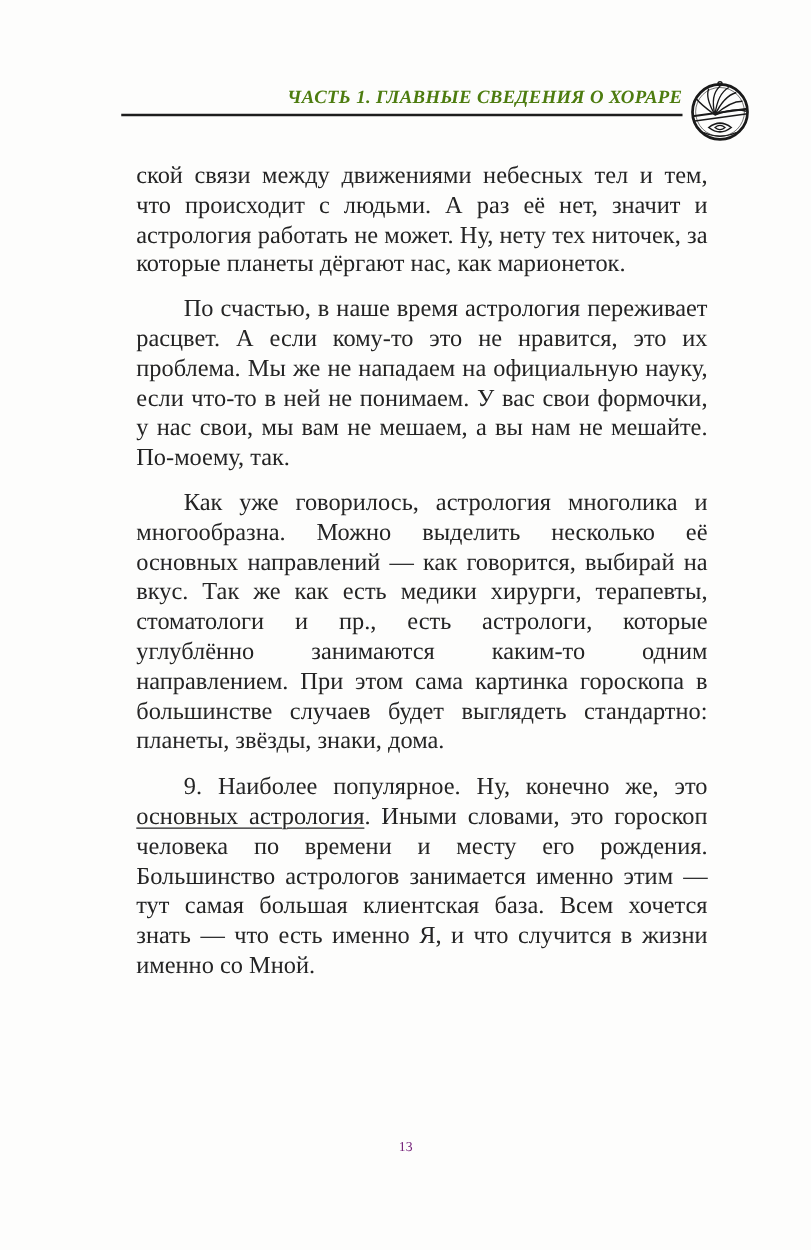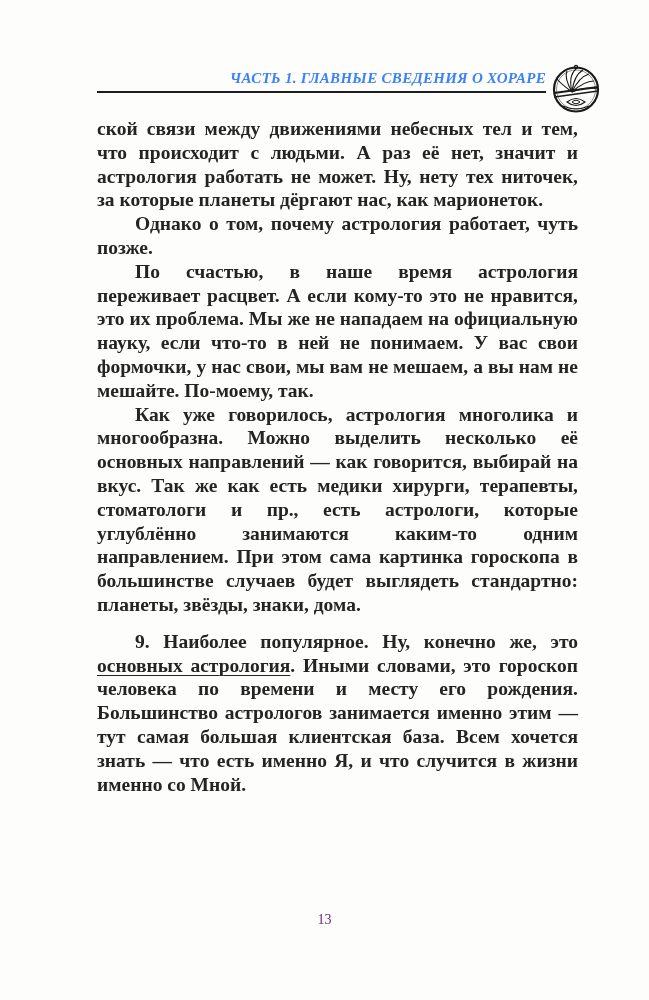--- a/index.html
+++ b/index.html
@@ -23,65 +23,64 @@
     width: 449px;
     text-align: right;
     border-bottom: 2px solid #1d1d1d;
     padding-bottom: 4px;
   }
   .header-title {
     font-style: italic;
     font-weight: 700;
     font-size: 15px;
     letter-spacing: 0.3px;
-    color: #3b82f6;
+    color: #4d7c0f;
     white-space: nowrap;
   }
   .ornament {
     position: absolute;
     left: 551px;
     top: 64px;
     width: 50px;
     height: 50px;
   }
   .body-text {
     position: absolute;
     left: 97px;
     top: 117px;
     width: 481px;
     font-size: 19.5px;
     line-height: 23.8px;
     text-align: justify;
     color: #242424;
   }
   .para {
-    margin: 0;
+    margin: 12px;
     text-indent: 38px;
-    font-weight: bold;
   }
   .para.no-indent {
     text-indent: 0;
   }
   .para.spaced {
     margin-top: 13px;
   }
   .underline {
     text-decoration: underline;
     text-underline-offset: 3px;
     text-decoration-thickness: 1.3px;
   }
   .page-footer {
     position: absolute;
     left: 0;
     top: 912px;
     width: 649px;
     text-align: center;
   }
   .page-number {
-    font-size: 14px;
+    font-size: 11px;
     color: #701a75;
   }
 </style>
 </head>
 <body>
 
 <div class="page">
 
   <header class="page-header">
     <div class="header-title">ЧАСТЬ 1. ГЛАВНЫЕ СВЕДЕНИЯ О ХОРАРЕ</div>
@@ -107,21 +106,20 @@
 
         <path d="M16,38 Q25,31 34,38 Q25,45 16,38 Z" stroke-width="1.2"></path>
         <path d="M21,38 Q25,34.5 29,38 Q25,41.5 21,38 Z" stroke-width="1"></path>
         <path d="M12,42 Q25,48 38,42" stroke-width="1"></path>
       </g>
     </svg>
   </div>
 
   <main class="body-text">
     <p class="para no-indent">ской связи между движениями небесных тел и тем, что происходит с людьми. А раз её нет, значит и астрология работать не может. Ну, нету тех ниточек, за которые планеты дёргают нас, как марионеток.</p>
-    <p class="para">Однако о том, почему астрология работает, чуть позже.</p>
     <p class="para">По счастью, в наше время астрология переживает расцвет. А если кому-то это не нравится, это их проблема. Мы же не нападаем на официальную науку, если что-то в ней не понимаем. У вас свои формочки, у нас свои, мы вам не мешаем, а вы нам не мешайте. По-моему, так.</p>
     <p class="para">Как уже говорилось, астрология многолика и многообразна. Можно выделить несколько её основных направлений — как говорится, выбирай на вкус. Так же как есть медики хирурги, терапевты, стоматологи и пр., есть астрологи, которые углублённо занимаются каким-то одним направлением. При этом сама картинка гороскопа в большинстве случаев будет выглядеть стандартно: планеты, звёзды, знаки, дома.</p>
     <p class="para spaced"><span>9. Наиболее популярное. Ну, конечно же, это </span><span class="underline">основных астрология</span><span>. Иными словами, это гороскоп человека по времени и месту его рождения. Большинство астрологов занимается именно этим — тут самая большая клиентская база. Всем хочется знать — что есть именно Я, и что случится в жизни именно со Мной.</span></p>
   </main>
 
   <footer class="page-footer">
     <div class="page-number">13</div>
   </footer>
 
 </div>

